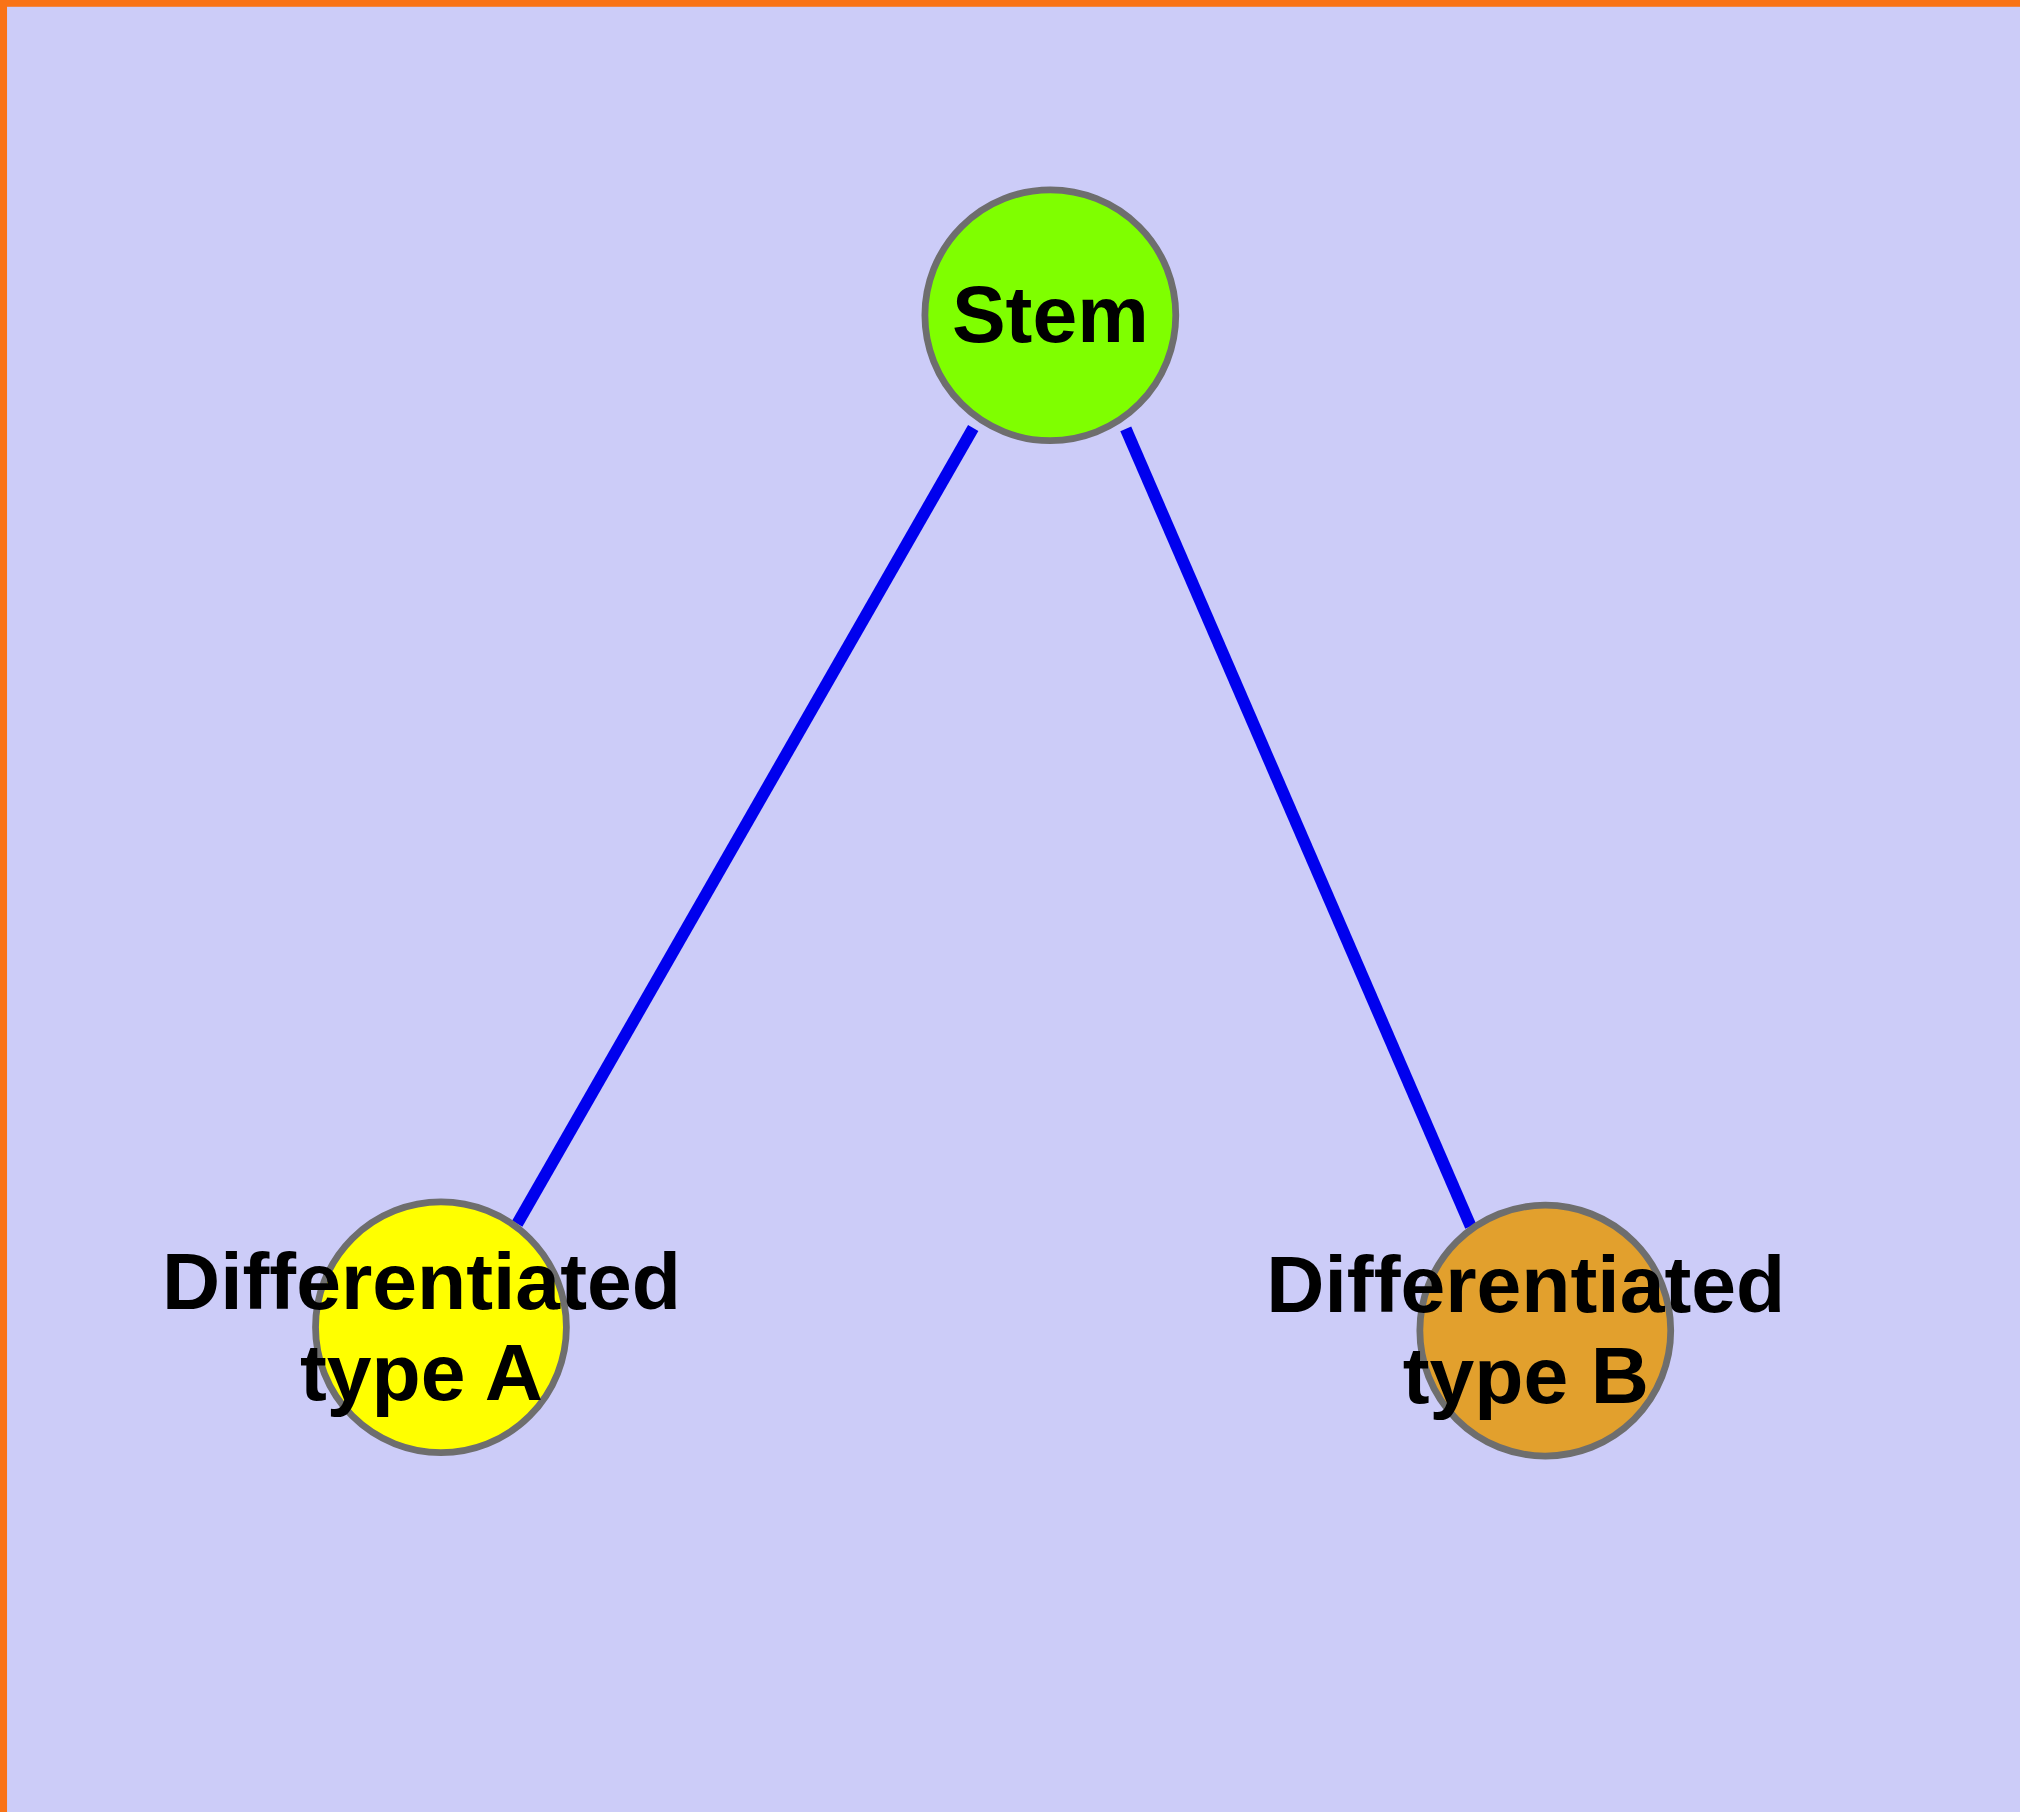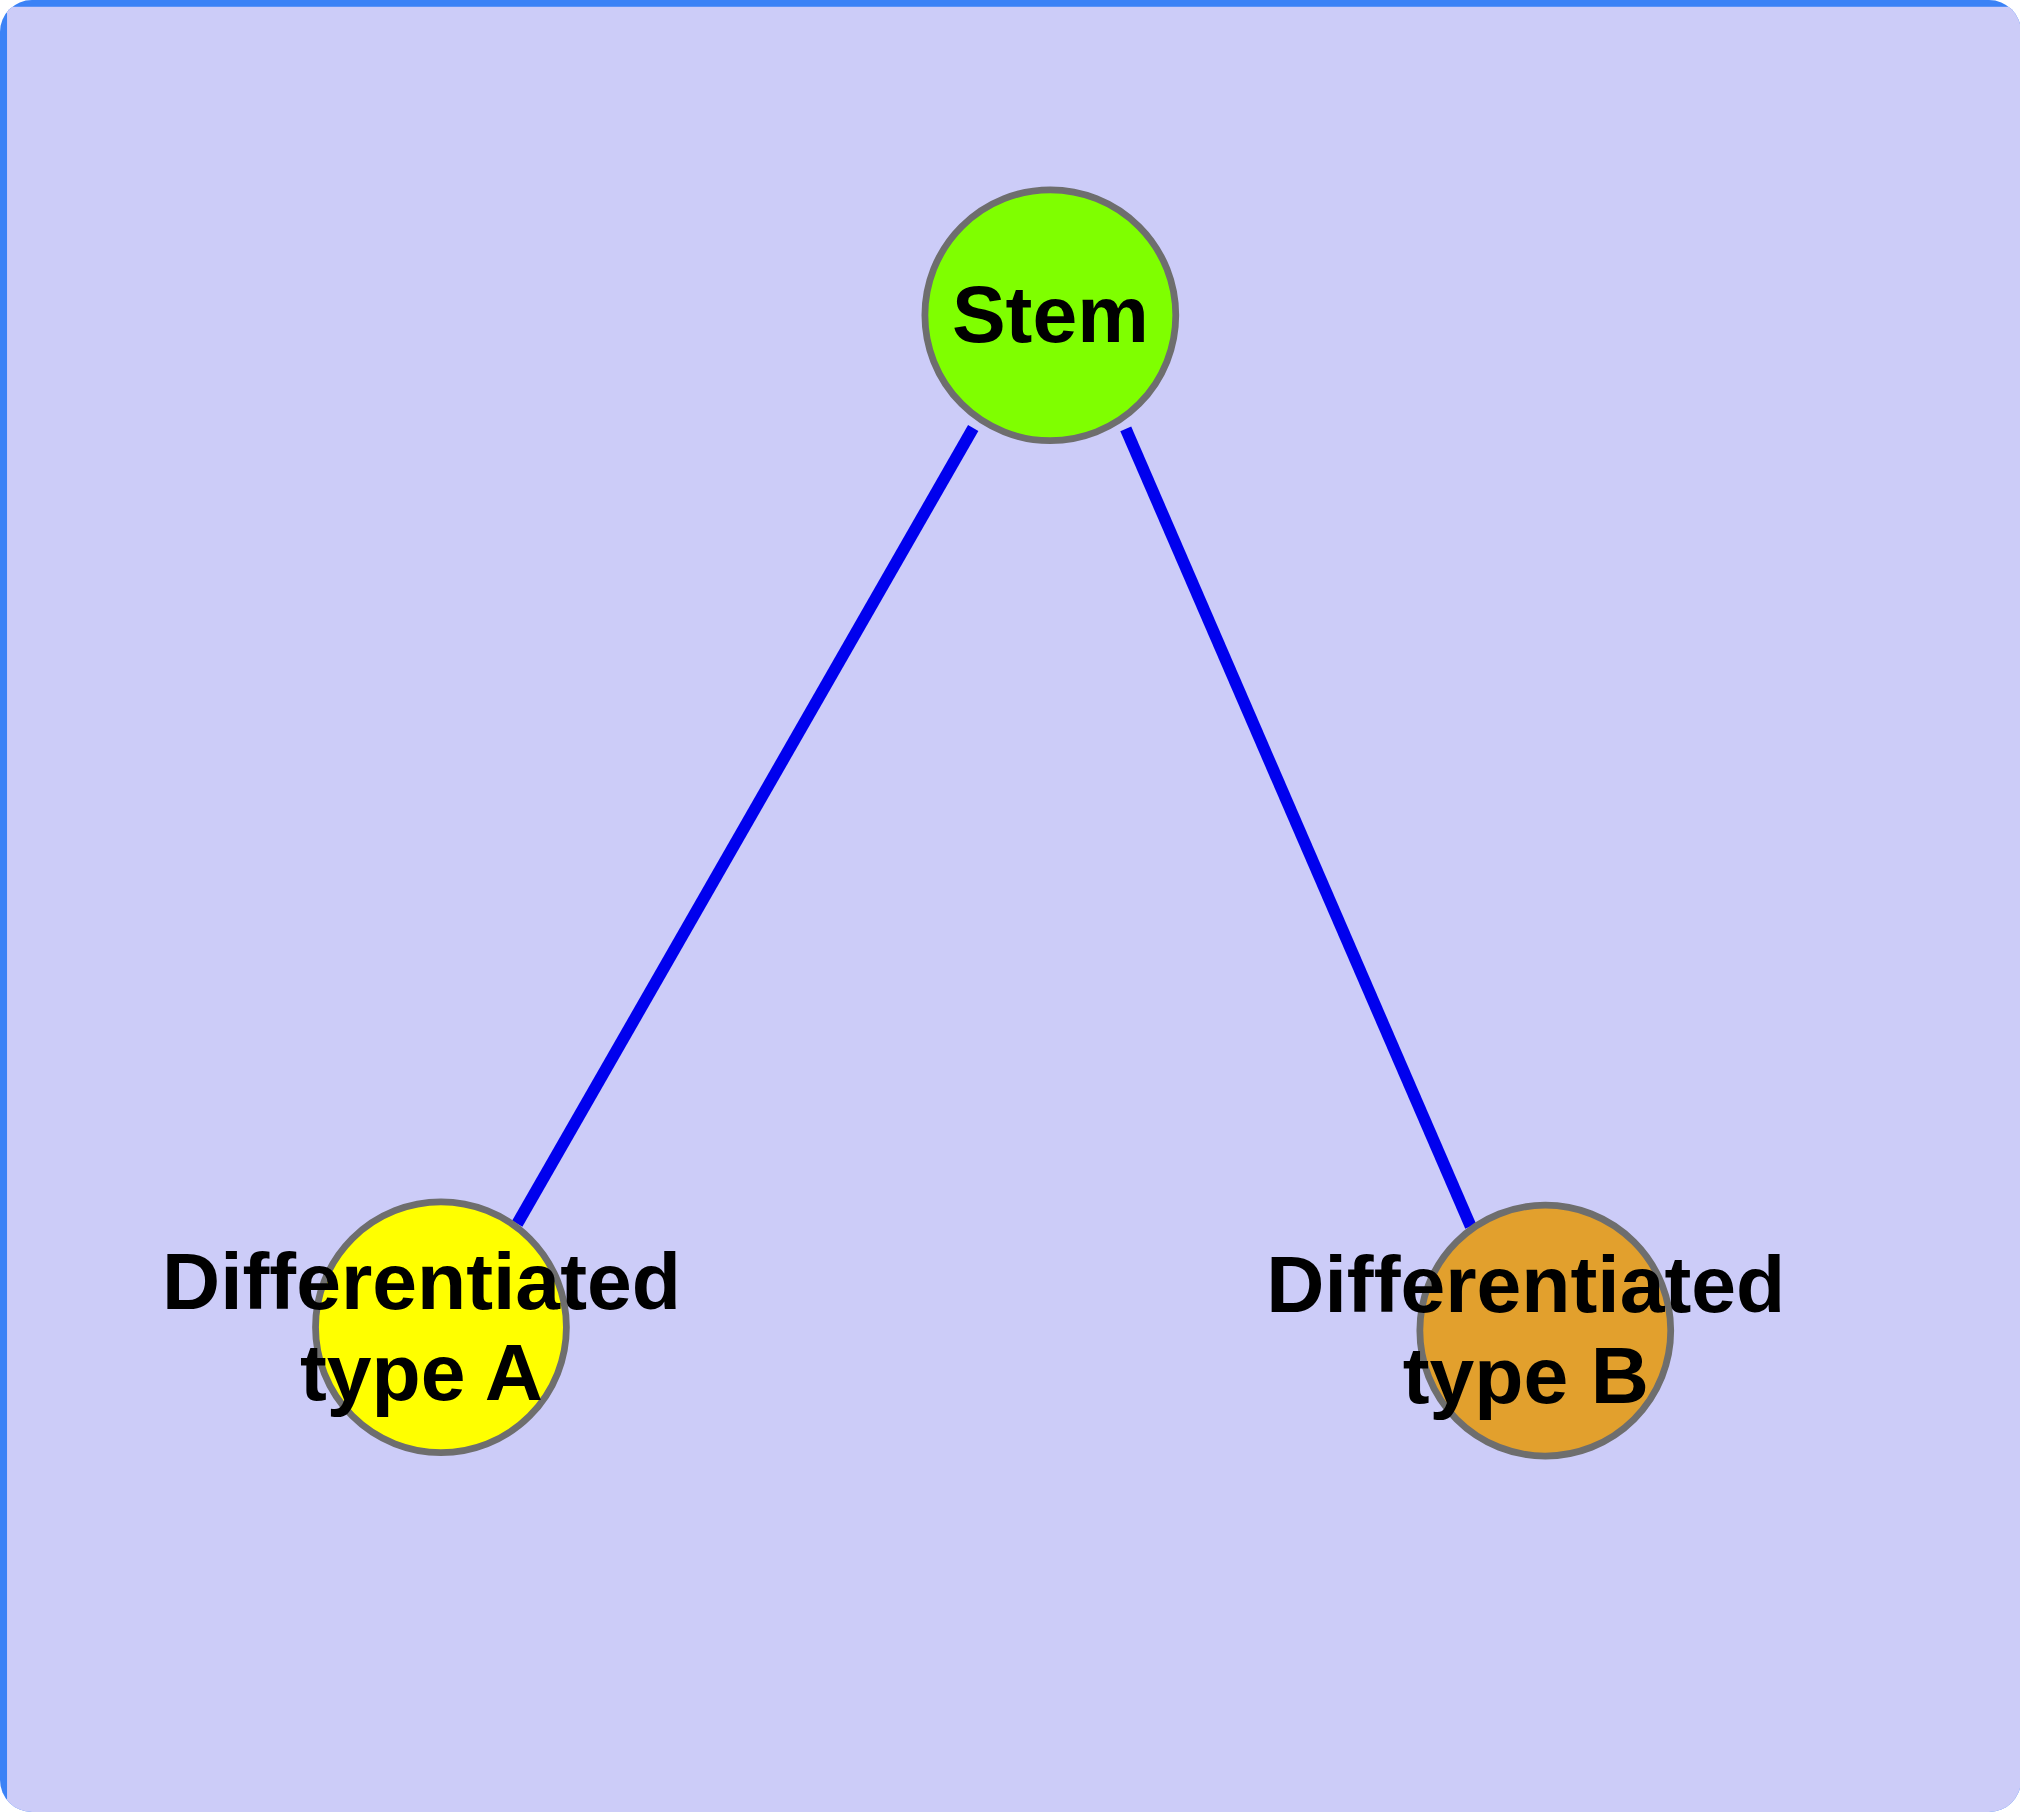--- a/index.html
+++ b/index.html
@@ -6,23 +6,22 @@
   html, body {
     margin: 0;
     padding: 0;
     background: #ffffff;
   }
   #canvas {
     position: relative;
     width: 2021px;
     height: 1812px;
     overflow: hidden;
-    background: #3b82f6;
+    background: #f97316;
     font-family: "Liberation Sans", sans-serif;
-    border-radius: 32px;
   }
   #graph-svg {
     position: absolute;
     top: 0;
     left: 0;
     width: 2021px;
     height: 1812px;
     display: block;
   }
   .node-circle { }

